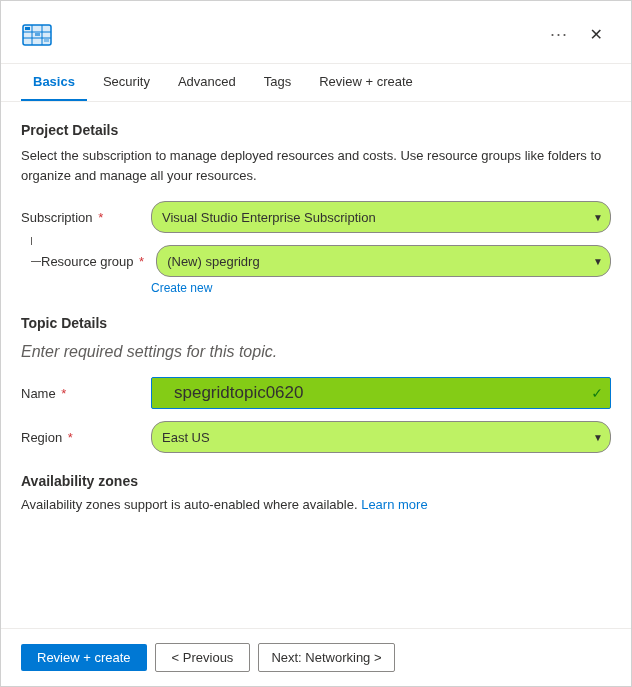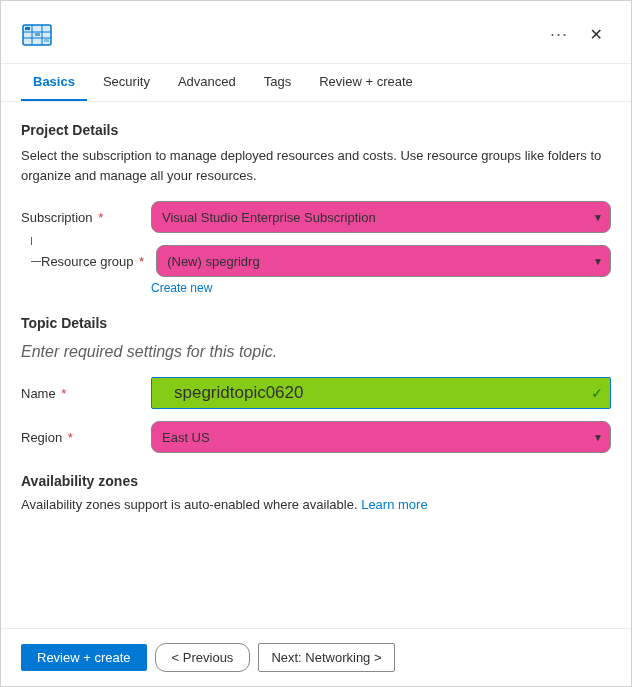--- a/index.html
+++ b/index.html
@@ -139,25 +139,25 @@
     }
     .form-control-wrapper {
       flex: 1;
       position: relative;
     }
     .form-select {
       width: 100%;
       padding: 5px 30px 5px 10px;
       font-size: 13px;
       border: 1px solid #8a8886;
-      background: #ec4899;
+      background: #bef264;
       color: #323130;
       appearance: none;
       cursor: pointer;
-      border-radius: 8px;
+      border-radius: 14px;
       height: 32px;
     }
     .select-chevron {
       position: absolute;
       right: 8px;
       top: 50%;
       transform: translateY(-50%);
       pointer-events: none;
       color: #323130;
       font-size: 10px;
@@ -272,21 +272,21 @@
       border-radius: 2px;
       font-family: inherit;
     }
     .btn-secondary {
       background: #fff;
       color: #323130;
       border: 1px solid #8a8886;
       padding: 6px 16px;
       font-size: 13px;
       cursor: pointer;
-      border-radius: 11px;
+      border-radius: 2px;
       font-family: inherit;
     }
     .btn-next {
       background: #fff;
       color: #323130;
       border: 1px solid #8a8886;
       padding: 6px 12px;
       font-size: 13px;
       cursor: pointer;
       border-radius: 2px;

